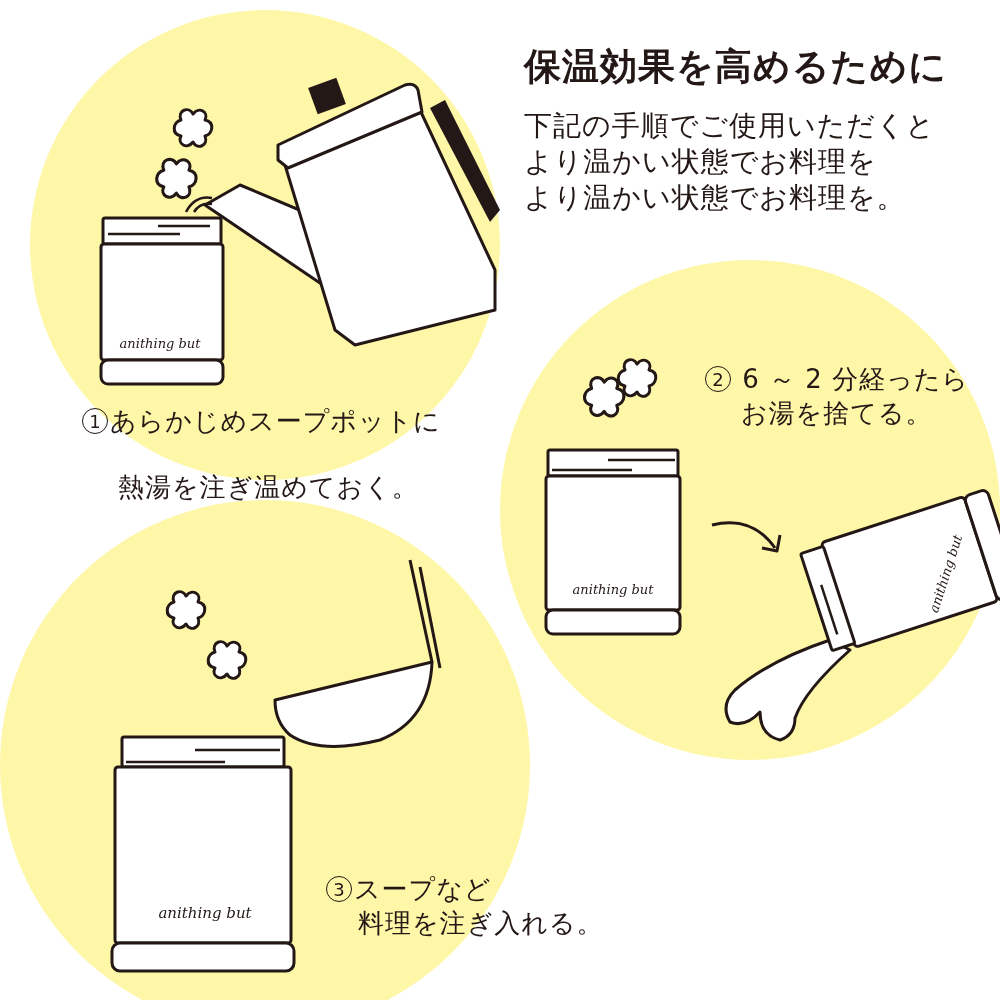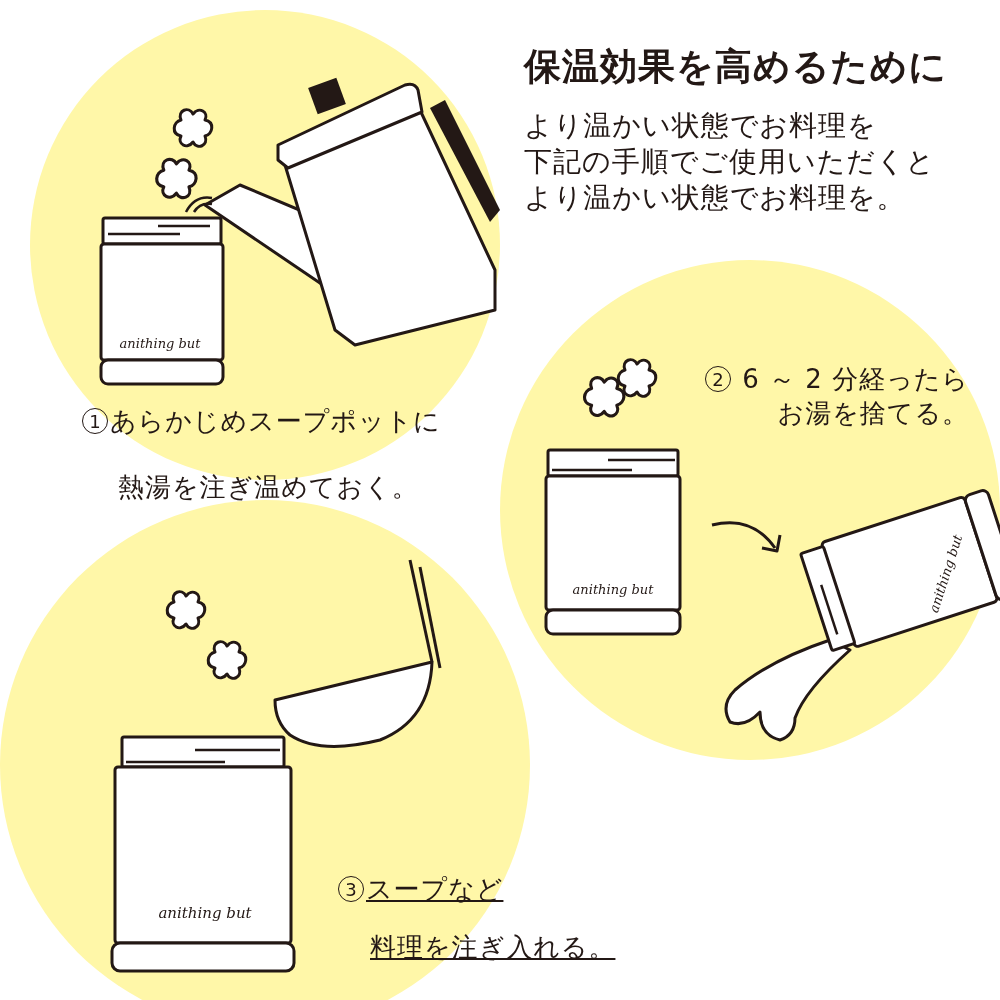--- a/index.html
+++ b/index.html
@@ -107,31 +107,31 @@
       <line x1="126" y1="762" x2="225" y2="762" stroke-width="2.5"></line>
       <rect x="115" y="767" width="176" height="176" rx="3"></rect>
       <rect x="112" y="943" width="182" height="28" rx="8"></rect>
       <text x="205" y="918" text-anchor="middle" font-size="15" fill="#231815" stroke="none" class="brand">anithing but</text>
     </g>
   </g>
 </svg>
 
 <div class="title">保温効果を高めるために</div>
 <div class="intro">
+  <div>下記の手順でご使用いただくと</div>
   <div>より温かい状態でお料理を</div>
-  <div>下記の手順でご使用いただくと</div>
   <div>より温かい状態でお料理を。</div>
 </div>
 
 <div class="step" style="left:82px; top:404px;">
   <div><span class="num">1</span><span>あらかじめスープポットに</span></div>
   <div style="padding-left:36px;margin-top:32px;">熱湯を注ぎ温めておく。</div>
 </div>
 
 <div class="step" style="left:705px; top:362px;">
   <div><span class="num">2</span> <span>6 ～ 2 分経ったら</span></div>
-  <div style="padding-left:36px;text-align:right;">お湯を捨てる。</div>
+  <div style="padding-left:36px;">お湯を捨てる。</div>
 </div>
 
-<div class="step" style="left:338px; top:872px;text-decoration:underline;">
+<div class="step" style="left:326px; top:872px;">
   <div><span class="num">3</span><span>スープなど</span></div>
-  <div style="padding-left:32px;margin-top:24px;">料理を注ぎ入れる。</div>
+  <div style="padding-left:32px;">料理を注ぎ入れる。</div>
 </div>
 
 </body></html>

